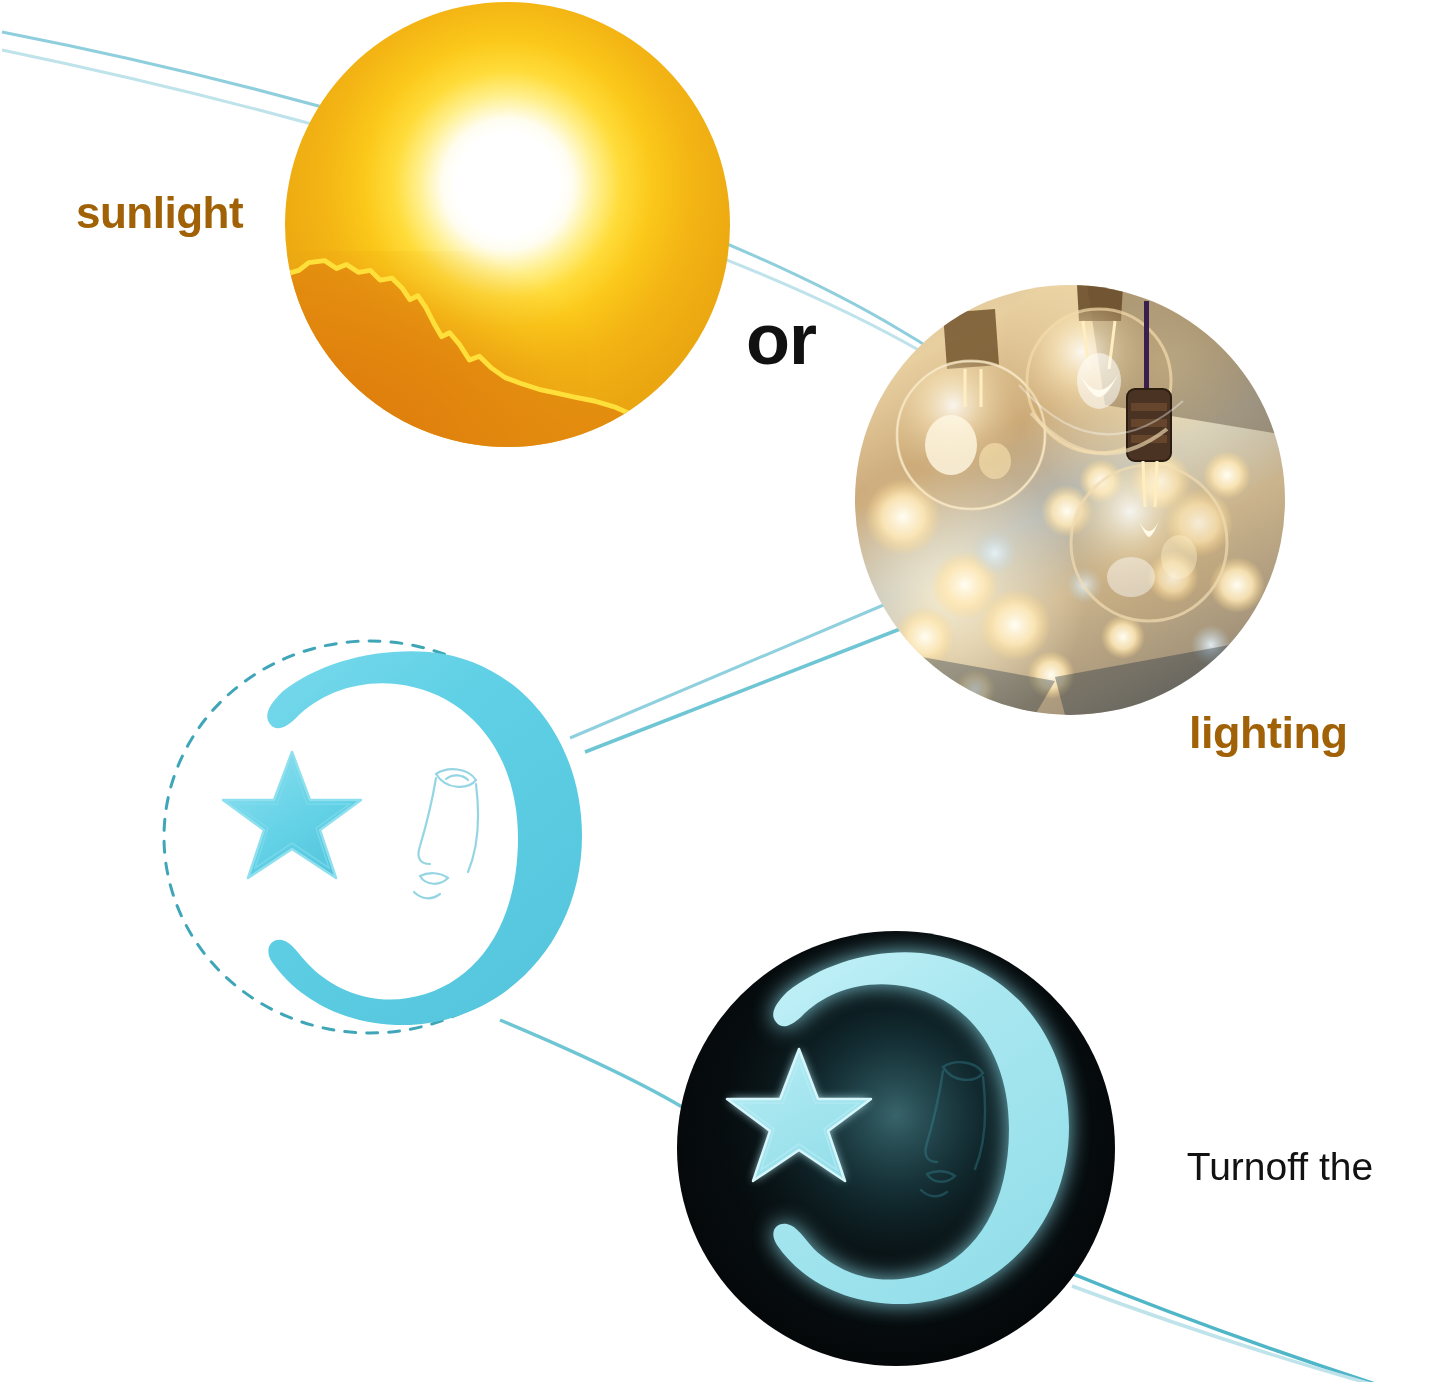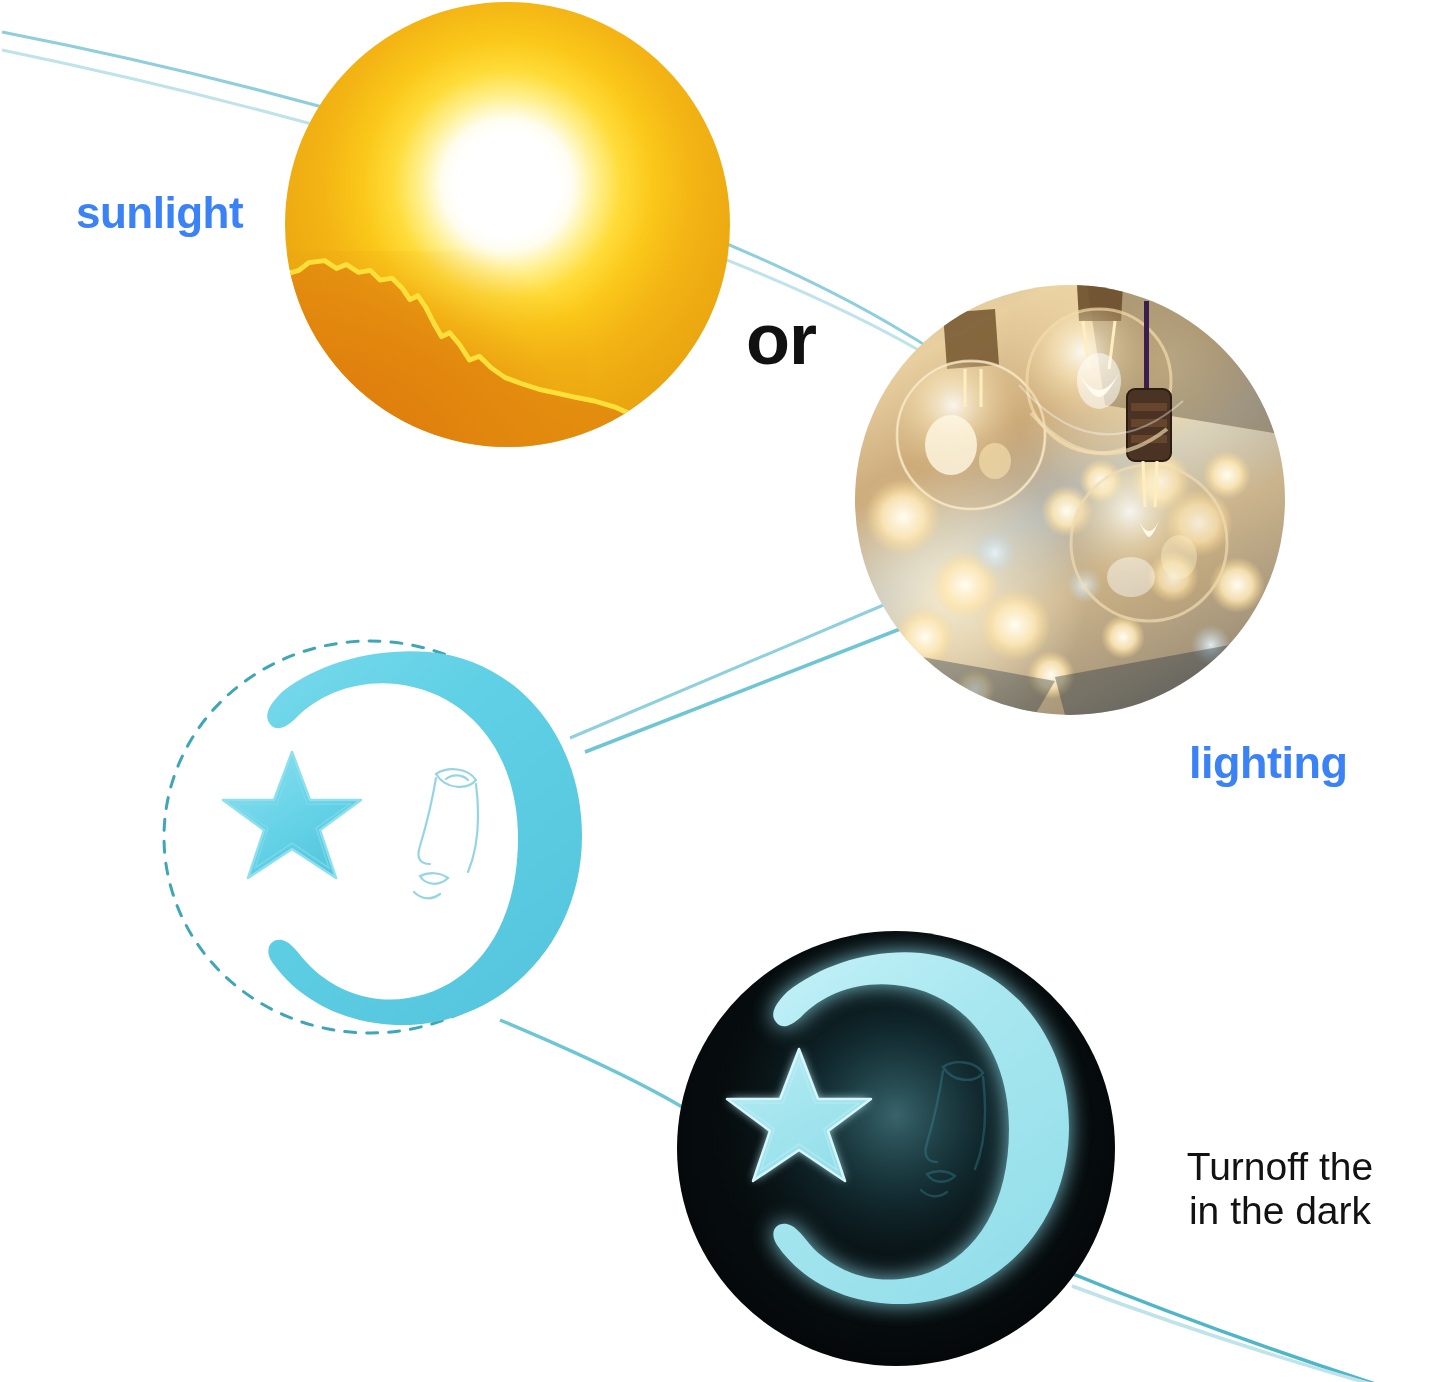--- a/index.html
+++ b/index.html
@@ -121,34 +121,34 @@
   }
   .moon-dark-inner {
     position: absolute;
     left: 0; top: 0;
     width: 100%; height: 100%;
   }
 
   
   .label-teal {
     position: absolute;
-    color: #3b82f6;
+    color: #a16207;
     font-weight: 700;
     letter-spacing: -0.5px;
     white-space: nowrap;
     line-height: 1;
   }
   #label-sunlight {
     left: 76px;
     top: 191px;
     font-size: 44px;
   }
   #label-lighting {
     left: 1189px;
-    top: 740px;
+    top: 710px;
     font-size: 45px;
   }
   #label-or {
     position: absolute;
     left: 746px;
     top: 303px;
     font-size: 72px;
     font-weight: 700;
     color: #111111;
     letter-spacing: -1px;
@@ -420,18 +420,17 @@
 
     <div class="label-teal" id="label-sunlight">sunlight</div>
 
     <div id="label-or">or</div>
 
     <div class="label-teal" id="label-lighting">lighting</div>
 
 
     <div class="label-black" id="label-turnoff">
       <span class="label-line">Turnoff the</span>
-      <span class="label-line">in the dark</span>
     </div>
 
   </div>
 
 </div>
 
 </body></html>

